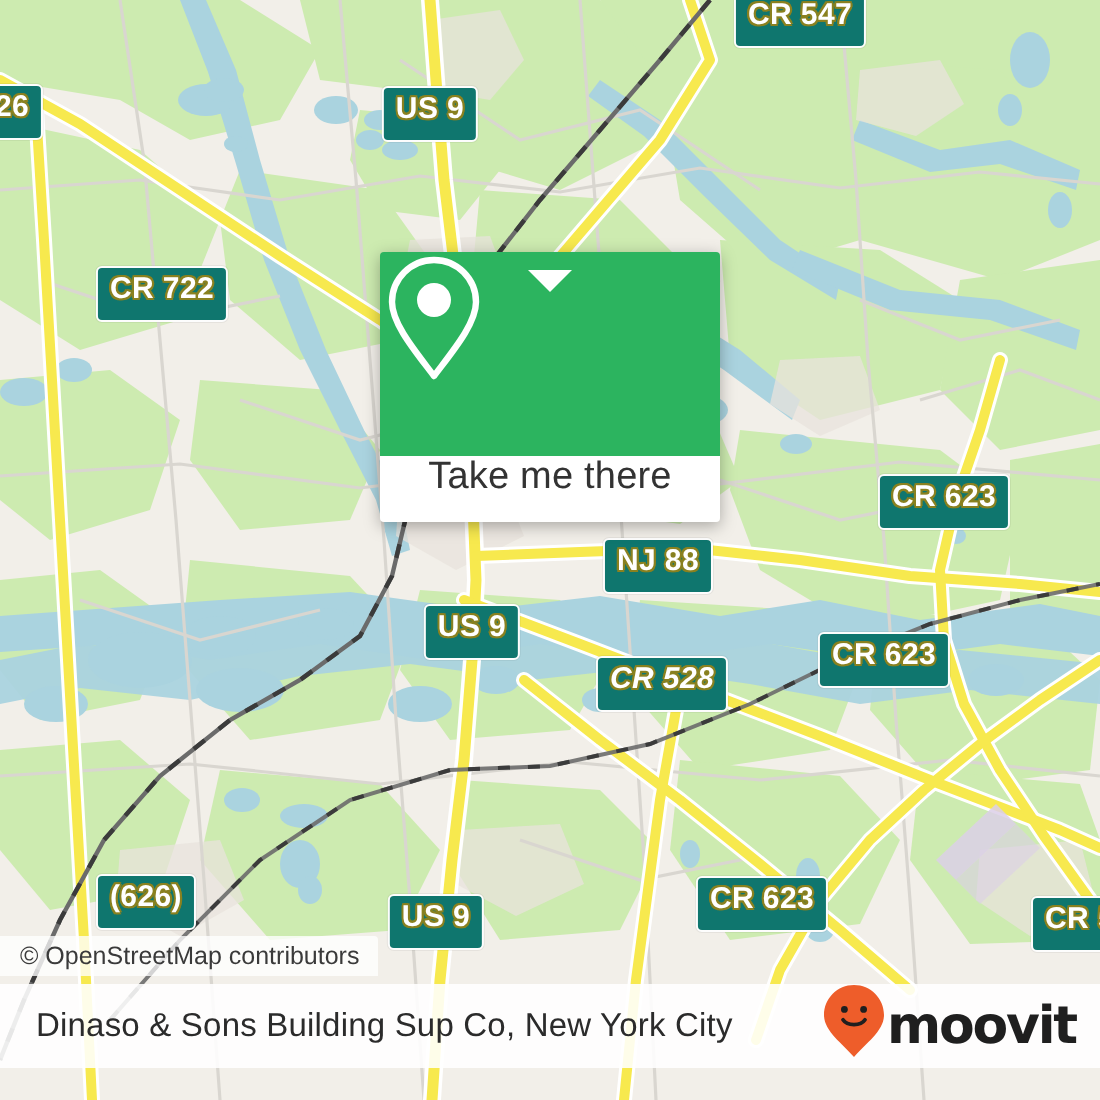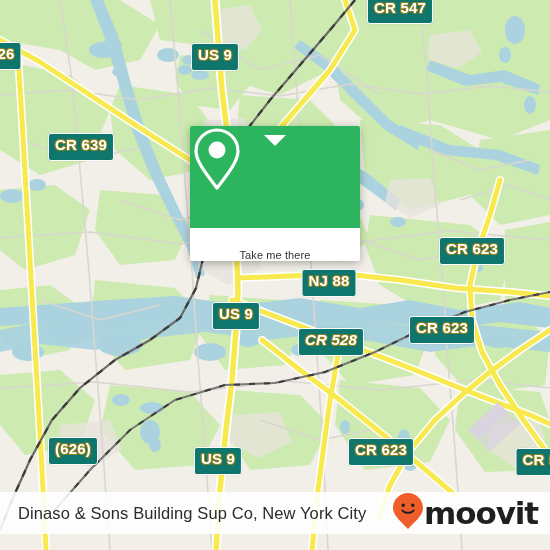--- a/index.html
+++ b/index.html
@@ -38,22 +38,22 @@
   .callout{
     position:absolute;left:190px;top:126px;width:170px;
     filter:drop-shadow(0 2px 4px rgba(0,0,0,.3));
   }
   .callout-top{
     height:102px;background:#2cb45f;border-radius:2px 2px 0 0;
     display:flex;align-items:center;justify-content:center;
   }
   .callout-bottom{
     height:33px;background:#ffffff;border-radius:0 0 2px 2px;
-    display:flex;align-items:flex-end;justify-content:center;
-    color:#333333;font-size:11px;letter-spacing:.1px;
+    display:flex;align-items:flex-start;justify-content:center;
+    color:#333333;font-size:19px;letter-spacing:.1px;
   }
   .callout-tail{
     position:absolute;left:50%;top:135px;margin-left:-11px;
     width:0;height:0;border-left:11px solid transparent;border-right:11px solid transparent;
     border-top:11px solid #ffffff;
   }
 
   
   .attrib{
     position:absolute;left:0;top:468px;
@@ -67,21 +67,21 @@
   .footer{
     position:absolute;left:0;top:492px;width:550px;height:42px;
     background:rgba(255,255,255,.88);
     display:flex;align-items:center;
   }
   .footer-title{
     margin-left:18px;font-size:16.5px;color:#2b2b2b;letter-spacing:.1px;white-space:nowrap;
   }
   .brand{position:absolute;right:12px;top:50%;transform:translateY(-50%);display:flex;align-items:center;}
   .brand-word{
-    font-size:31px;font-weight:bold;color:#1f1f1f;letter-spacing:-1.1px;
+    font-size:26px;font-weight:bold;color:#1f1f1f;letter-spacing:-1.1px;
     margin-left:1px;line-height:1;font-family:"DejaVu Sans","Liberation Sans",sans-serif;
   }
 </style>
 </head>
 <body>
 
 <div class="screen">
 
   <div class="map">
     <svg width="550" height="550" viewBox="0 0 550 550">
@@ -254,21 +254,21 @@
         <g fill="#dcd0e8" opacity=".85">
           <path d="M468,430 L498,402 L508,412 L478,440 Z"></path>
           <path d="M478,440 L508,412 L520,424 L490,452 Z" opacity=".7"></path>
         </g>
       </g>
     </svg>
 
     <div class="shield" style="left:400px;top:10px;">CR 547</div>
     <div class="shield" style="left:215px;top:57px;">US 9</div>
     <div class="shield" style="left:6px;top:56px;">26</div>
-    <div class="shield" style="left:81px;top:147px;">CR 639</div>
+    <div class="shield" style="left:81px;top:147px;">CR 722</div>
     <div class="shield" style="left:472px;top:251px;">CR 623</div>
     <div class="shield" style="left:329px;top:273px;margin-top:10px;">NJ 88</div>
     <div class="shield" style="left:236px;top:316px;">US 9</div>
     <div class="shield" style="left:442px;top:330px;">CR 623</div>
     <div class="shield" style="left:331px;top:342px;font-style:italic;">CR 528</div>
     <div class="shield" style="left:73px;top:451px;">(626)</div>
     <div class="shield" style="left:218px;top:461px;">US 9</div>
     <div class="shield" style="left:381px;top:452px;">CR 623</div>
     <div class="shield" style="left:540px;top:462px;">CR 5</div>
 
@@ -280,20 +280,23 @@
             <circle cx="27" cy="24" r="8.5" fill="#ffffff"></circle>
           </svg>
         </span>
       </div>
       <div class="callout-bottom">
         <span>Take me there</span>
       </div>
     </div>
     <div class="callout-tail"></div>
 
+    <div class="attrib">
+      <span>© OpenStreetMap contributors</span>
+    </div>
   </div>
 
   <div class="footer">
     <div class="footer-title">Dinaso &amp; Sons Building Sup Co, New York City</div>
     <div class="brand">
       <span>
         <svg width="30" height="36" viewBox="0 0 30 36" aria-hidden="true">
           <path d="M15 0 C6.7 0 0 6.7 0 15 C0 23 9 29 15 36 C21 29 30 23 30 15 C30 6.7 23.3 0 15 0 Z" fill="#ee5d2a"></path>
           <circle cx="10.2" cy="12.2" r="1.7" fill="#1f1f1f"></circle>
           <circle cx="19.8" cy="12.2" r="1.7" fill="#1f1f1f"></circle>

